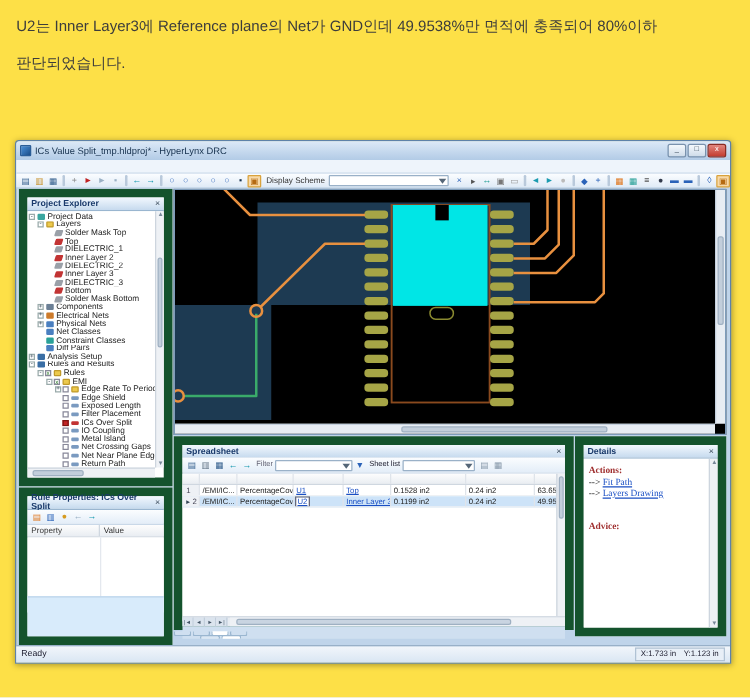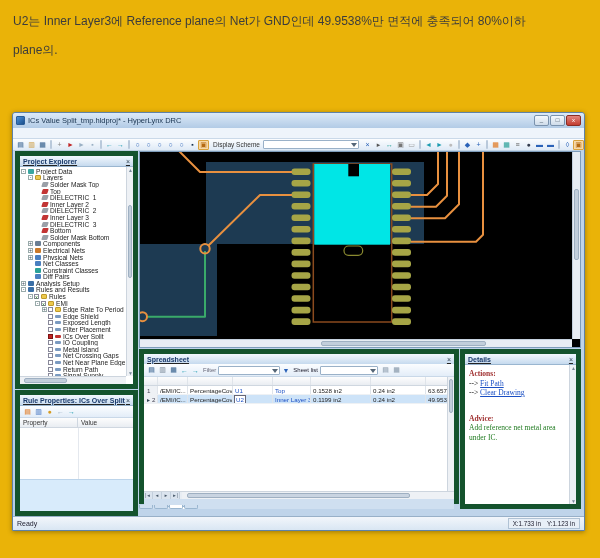--- a/index.html
+++ b/index.html
@@ -1,18 +1,18 @@
 <!DOCTYPE html>
 <html style="--titlebar-top: #dce9f7; --titlebar-bottom: #b2cbe6; --panel-header-top: #f2f8fe; --panel-header-bottom: #c6daee; --client-bg: #bfd4ea; --pcb-bg: #000000; --pcb-plane: #1d3a52; --pcb-chip: #00e6e6; --pcb-pad: #a6a546; --pcb-outline: #8a4a1e; --pcb-trace: #e8903f; --pcb-trace-green: #3aaa6a; --link: #1a4fc4; --error-red: #c00000; --maroon: #a03030; --advice-green: #1f7a1f; --sel-row: #cde3f8;"><head>
 <meta charset="utf-8">
 <style>
   * { margin:0; padding:0; box-sizing:border-box; }
   html,body { background:#fff; }
   body { font-family:"Liberation Sans", sans-serif; }
-  .page { position:relative; width:600px; height:558px; background:#eab308; overflow:hidden; }
+  .page { position:relative; width:600px; height:558px; background:#fde047; overflow:hidden; }
 
   
   .caption { position:absolute; left:13px; top:8px; width:560px; font-size:12px; color:#3c3c3c; }
   .caption div { line-height:27px; white-space:nowrap; }
   .caption .l3 { margin-top:2px; }
 
   
   .app { position:absolute; left:12px; top:112px; width:573px; height:419px;
          background:linear-gradient(#c9dcf0,#b5cde6); border:1px solid #5e82a8; border-radius:3px 3px 0 0;
          box-shadow:0 1px 5px rgba(0,0,0,.35); font-size:8px; color:#222; }
@@ -42,21 +42,21 @@
   .tbico .g { pointer-events:none; }
   .dslabel { font-size:6.5px; color:#333; margin:0 3px 0 4px; white-space:nowrap; }
   .combo { position:relative; height:9px; background:#fff; border:1px solid #9ab1c8; border-radius:1px; }
   .combo .arr { position:absolute; right:1px; top:2px; width:0; height:0;
                 border-left:3px solid transparent; border-right:3px solid transparent; border-top:4px solid #567; }
   .ds-combo { width:112px; }
 
   .client { position:absolute; left:2px; top:38px; width:569px; height:367px; background:var(--client-bg); overflow:hidden; }
 
   
-  .panel { position:absolute; background:#fff; border:5px solid #14532d;text-decoration:underline; }
+  .panel { position:absolute; background:#fff; border:7px solid #14532d; }
   .phead { height:11px; background:linear-gradient(var(--panel-header-top),var(--panel-header-bottom));
            border-bottom:1px solid #9ab6d0; display:flex; align-items:center; justify-content:space-between;
            padding:0 3px; font-size:7px; font-weight:bold; color:#1a3a6b; }
   .phead .x { font-weight:normal; color:#345; font-size:7px; line-height:7px; }
 
   
   .explorer { left:0; top:0; width:123px; height:238px; }
   .tree { position:absolute; left:0; top:11px; right:7px; bottom:8px; overflow:hidden; background:#fff; padding-top:1px; }
   .trow { display:flex; align-items:center; height:6.6px; white-space:nowrap; overflow:hidden; }
   .trow .exp { width:5px; height:5px; border:1px solid #9aa; background:#fff; font-size:5px; line-height:3px;
@@ -165,21 +165,21 @@
   .statusbar .ready { font-size:7px; color:#223; }
   .coordbox { font-size:6.3px; color:#223; border:1px solid #b0c2d4; background:#e8eff7; padding:1px 4px; display:flex; gap:6px; }
 </style>
 </head>
 <body>
 
 <div class="page">
 
   <div class="caption">
     <div>U2는 Inner Layer3에 Reference plane의 Net가 GND인데 49.9538%만 면적에 충족되어 80%이하</div>
-    <div class="l3">plane의.</div>
+    <div class="l3">판단되었습니다.</div>
   </div>
 
   <div class="app">
 
     <div class="titlebar">
       <span class="appicon"></span>
       <span class="titletext">ICs Value Split_tmp.hldproj* - HyperLynx DRC</span>
       <span class="wincontrols">
 
       <span class="winbtn"><span>_</span></span>
@@ -758,26 +758,25 @@
       <div class="panel details">
         <div class="phead">
           <span>Details</span>
           <span class="x">×</span>
         </div>
         <div class="dbody">
           <div class="hd">Actions:</div>
           <div>
 
           <div class="alink"><span>--&gt;</span> <a>Fit Path</a></div>
-              <div class="alink"><span>--&gt;</span> <a>Clear Drawing</a></div>
+              <div class="alink"><span>--&gt;</span> <a>Layers Drawing</a></div>
             </div>
           <div class="gap"></div>
           <div class="gap"></div>
           <div class="hd">Advice:</div>
-          <div class="adv">Add reference net metal area under IC.</div>
         </div>
         <div class="d-vscroll">
           <span class="sarrow" style="top:0;">▲</span>
           <span class="sarrow" style="bottom:0;">▼</span>
         </div>
       </div>
 
       <div class="docktabs">
 
       <span class="dtab"></span>

